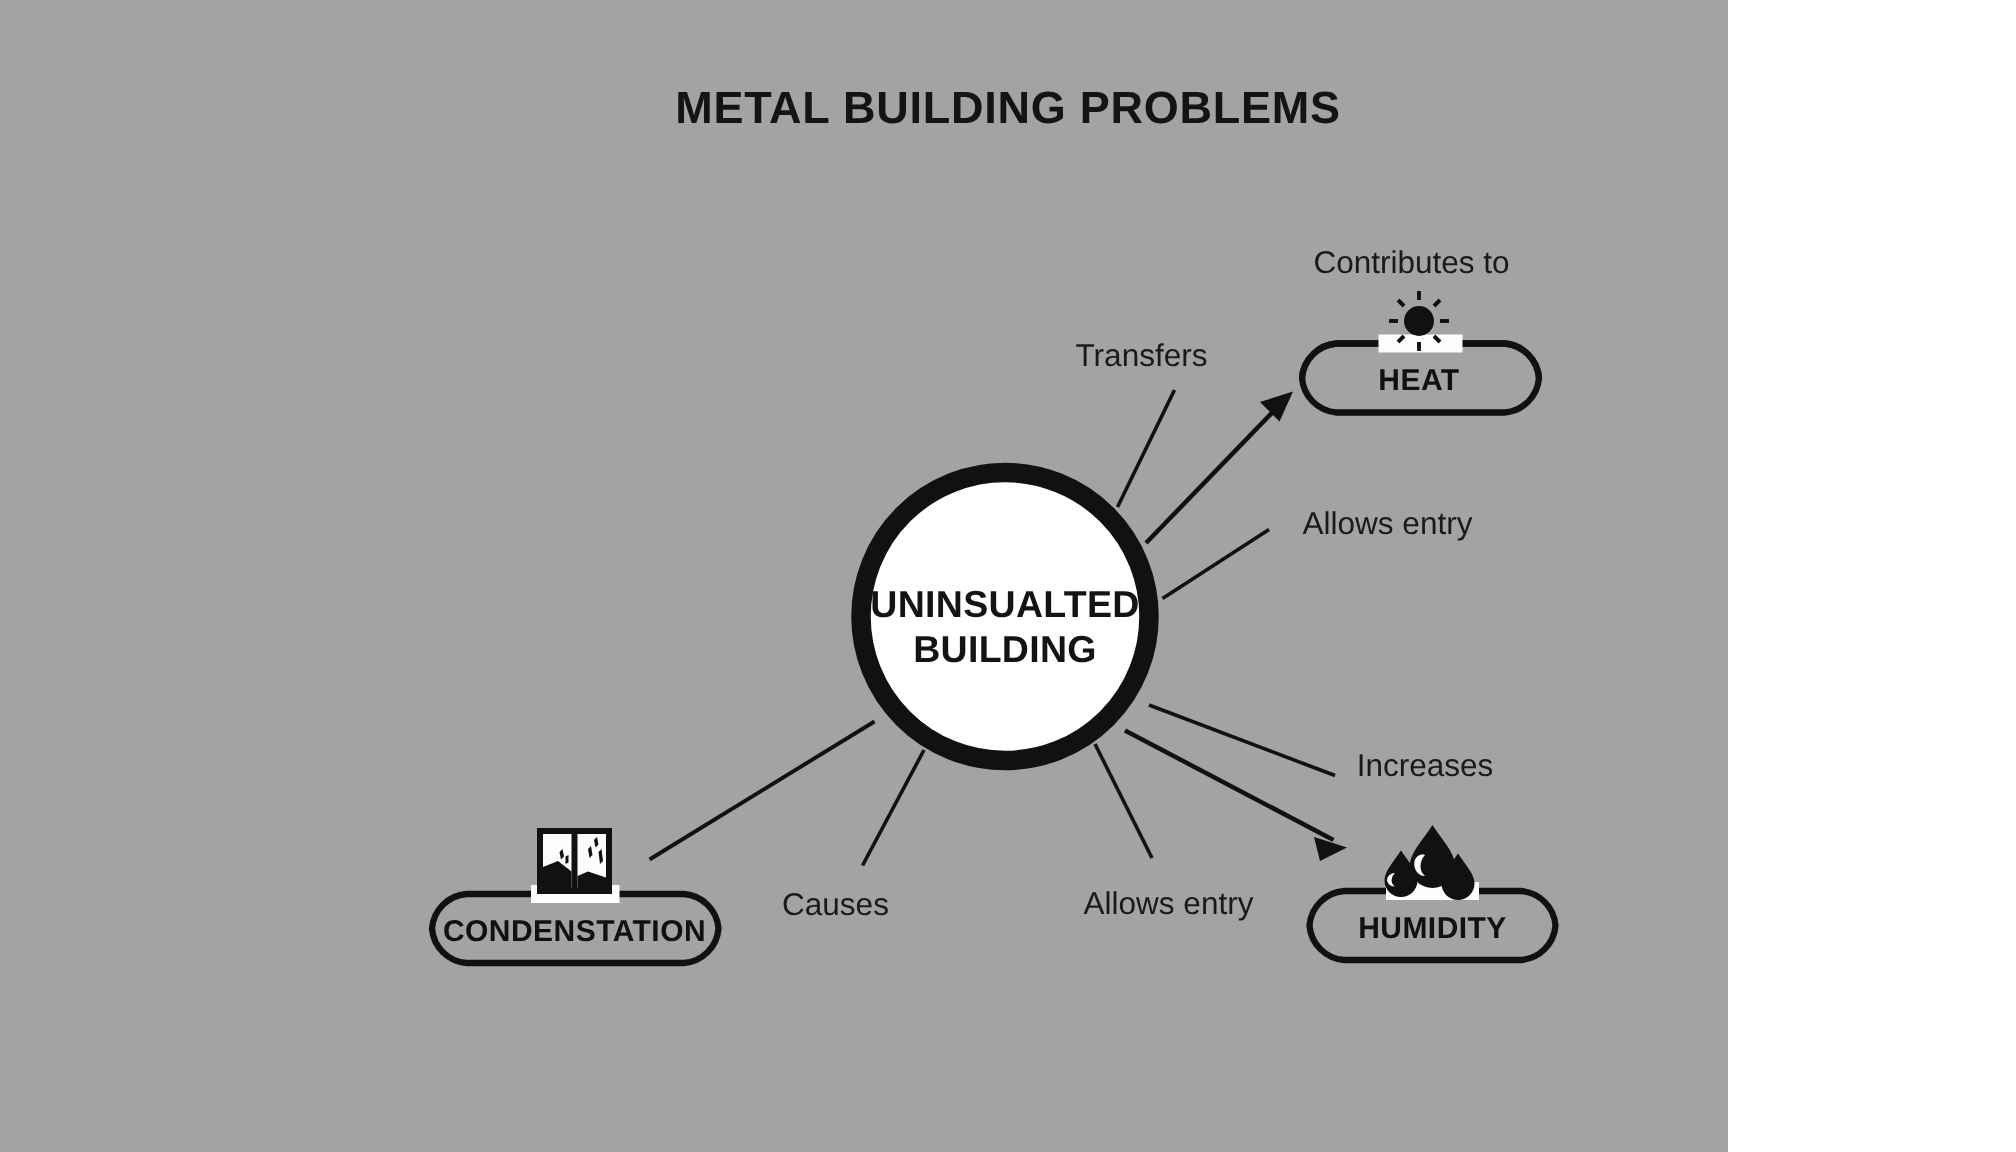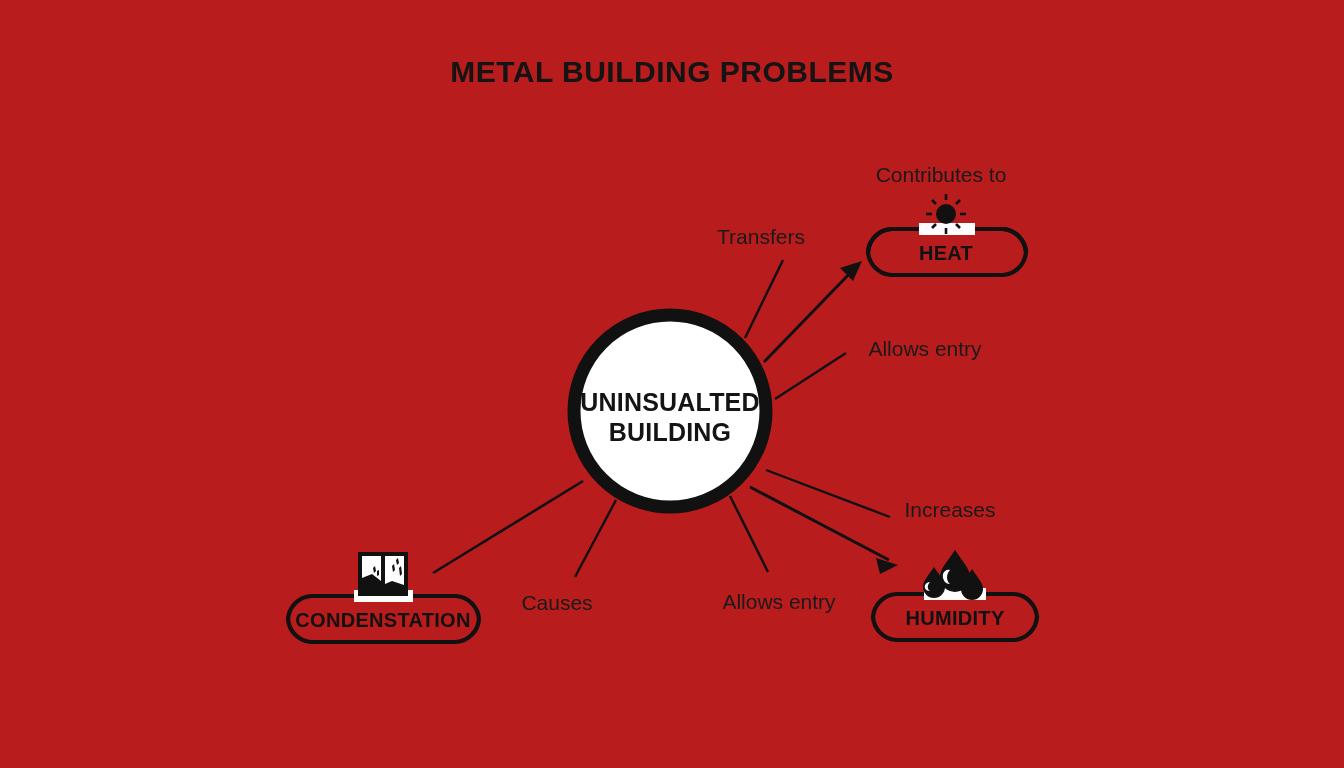--- a/index.html
+++ b/index.html
@@ -8,23 +8,23 @@
     background: #ffffff;
   }
   body {
     width: 1344px;
     height: 768px;
     overflow: hidden;
     font-family: "Liberation Sans", sans-serif;
   }
   #canvas {
     position: relative;
-    width: 1344px;
+    width: 1152px;
     height: 768px;
-    background: #b91c1c;
+    background: #a3a3a3;
   }
   #diagram-svg {
     position: absolute;
     top: 0;
     left: 0;
     width: 1344px;
     height: 768px;
   }
   .diagram-title {
     font-family: "Liberation Sans", sans-serif;

